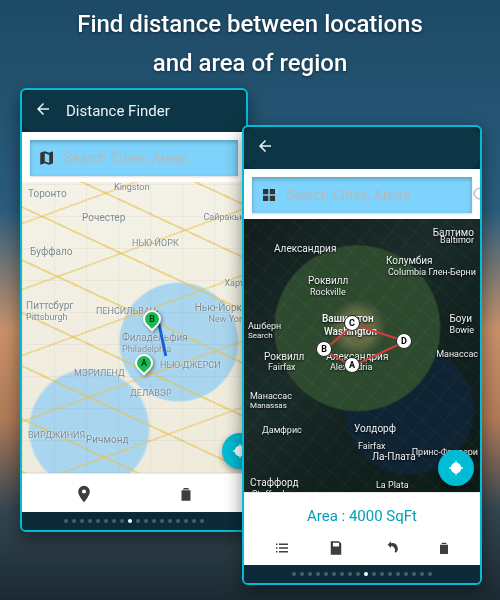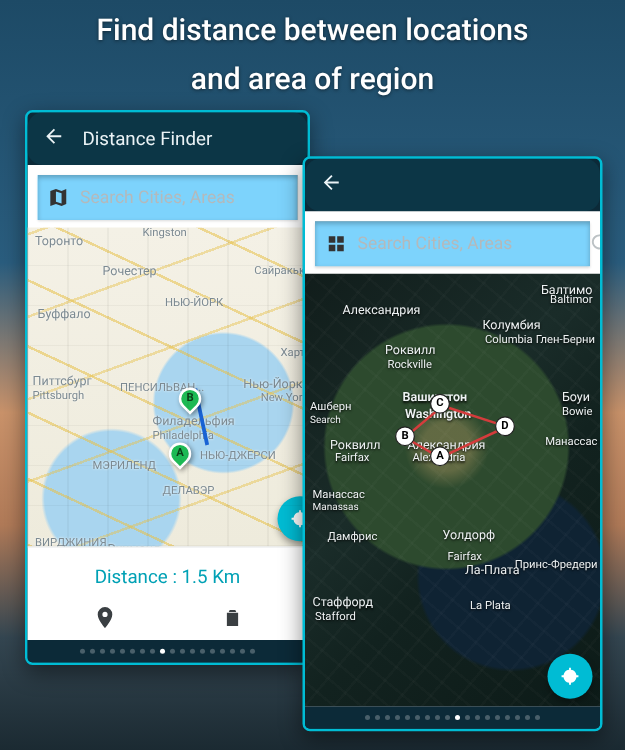--- a/index.html
+++ b/index.html
@@ -273,21 +273,20 @@
           </div>
 
         <div class="fab" style="right:-12px; bottom:4px;">
           <svg width="18" height="18" viewBox="0 0 24 24">
               <path d="M12 8a4 4 0 100 8 4 4 0 000-8zm9 3h-2.07A7 7 0 0013 5.07V3h-2v2.07A7 7 0 005.07 11H3v2h2.07A7 7 0 0011 18.93V21h2v-2.07A7 7 0 0018.93 13H21v-2z"></path>
             </svg>
         </div>
       </div>
 
       <div class="bottombar">
-        <div class="result">Distance : 1.5 Km</div>
         <div class="btnrow">
           <span>
             <svg width="20" height="20" viewBox="0 0 24 24">
                 <path d="M12 2a7 7 0 00-7 7c0 5.25 7 13 7 13s7-7.75 7-13a7 7 0 00-7-7zm0 9.5A2.5 2.5 0 1114.5 9 2.5 2.5 0 0112 11.5z"></path>
               </svg>
           </span>
           <span>
             <svg width="18" height="20" viewBox="0 0 24 24">
                 <path d="M6 7h12v14H6zM9 4h6l1 2H8z"></path>
               </svg>
@@ -389,20 +388,45 @@
             <span>D</span>
           </div>
 
         <div class="fab" style="right:6px; bottom:6px;">
           <svg width="18" height="18" viewBox="0 0 24 24">
               <path d="M12 8a4 4 0 100 8 4 4 0 000-8zm9 3h-2.07A7 7 0 0013 5.07V3h-2v2.07A7 7 0 005.07 11H3v2h2.07A7 7 0 0011 18.93V21h2v-2.07A7 7 0 0018.93 13H21v-2z"></path>
             </svg>
         </div>
       </div>
 
+      <div class="bottombar">
+        <div class="result">Area : 4000 SqFt</div>
+        <div class="btnrow">
+          <span>
+            <svg width="20" height="18" viewBox="0 0 24 24">
+                <path d="M4 6h2v2H4zM8 6h12v2H8zM4 11h2v2H4zM8 11h12v2H8zM4 16h2v2H4zM8 16h12v2H8z"></path>
+              </svg>
+          </span>
+          <span>
+            <svg width="18" height="18" viewBox="0 0 24 24">
+                <path d="M5 3h11l3 3v15H5zM8 5v5h8V5zM7 14h10v5H7z"></path>
+              </svg>
+          </span>
+          <span>
+            <svg width="20" height="16" viewBox="0 0 24 24">
+                <path d="M12 5V2L7 7l5 5V9c3.3 0 6 2.7 6 6 0 1-.2 1.9-.7 2.7l1.5 1.5A8 8 0 0012 5z"></path>
+              </svg>
+          </span>
+          <span>
+            <svg width="16" height="18" viewBox="0 0 24 24">
+                <path d="M6 7h12v14H6zM9 4h6l1 2H8z"></path>
+              </svg>
+          </span>
+        </div>
+      </div>
     </div>
     <div class="pager">
       <i></i>
         <i></i>
         <i></i>
         <i></i>
         <i></i>
         <i></i>
         <i></i>
         <i></i>

